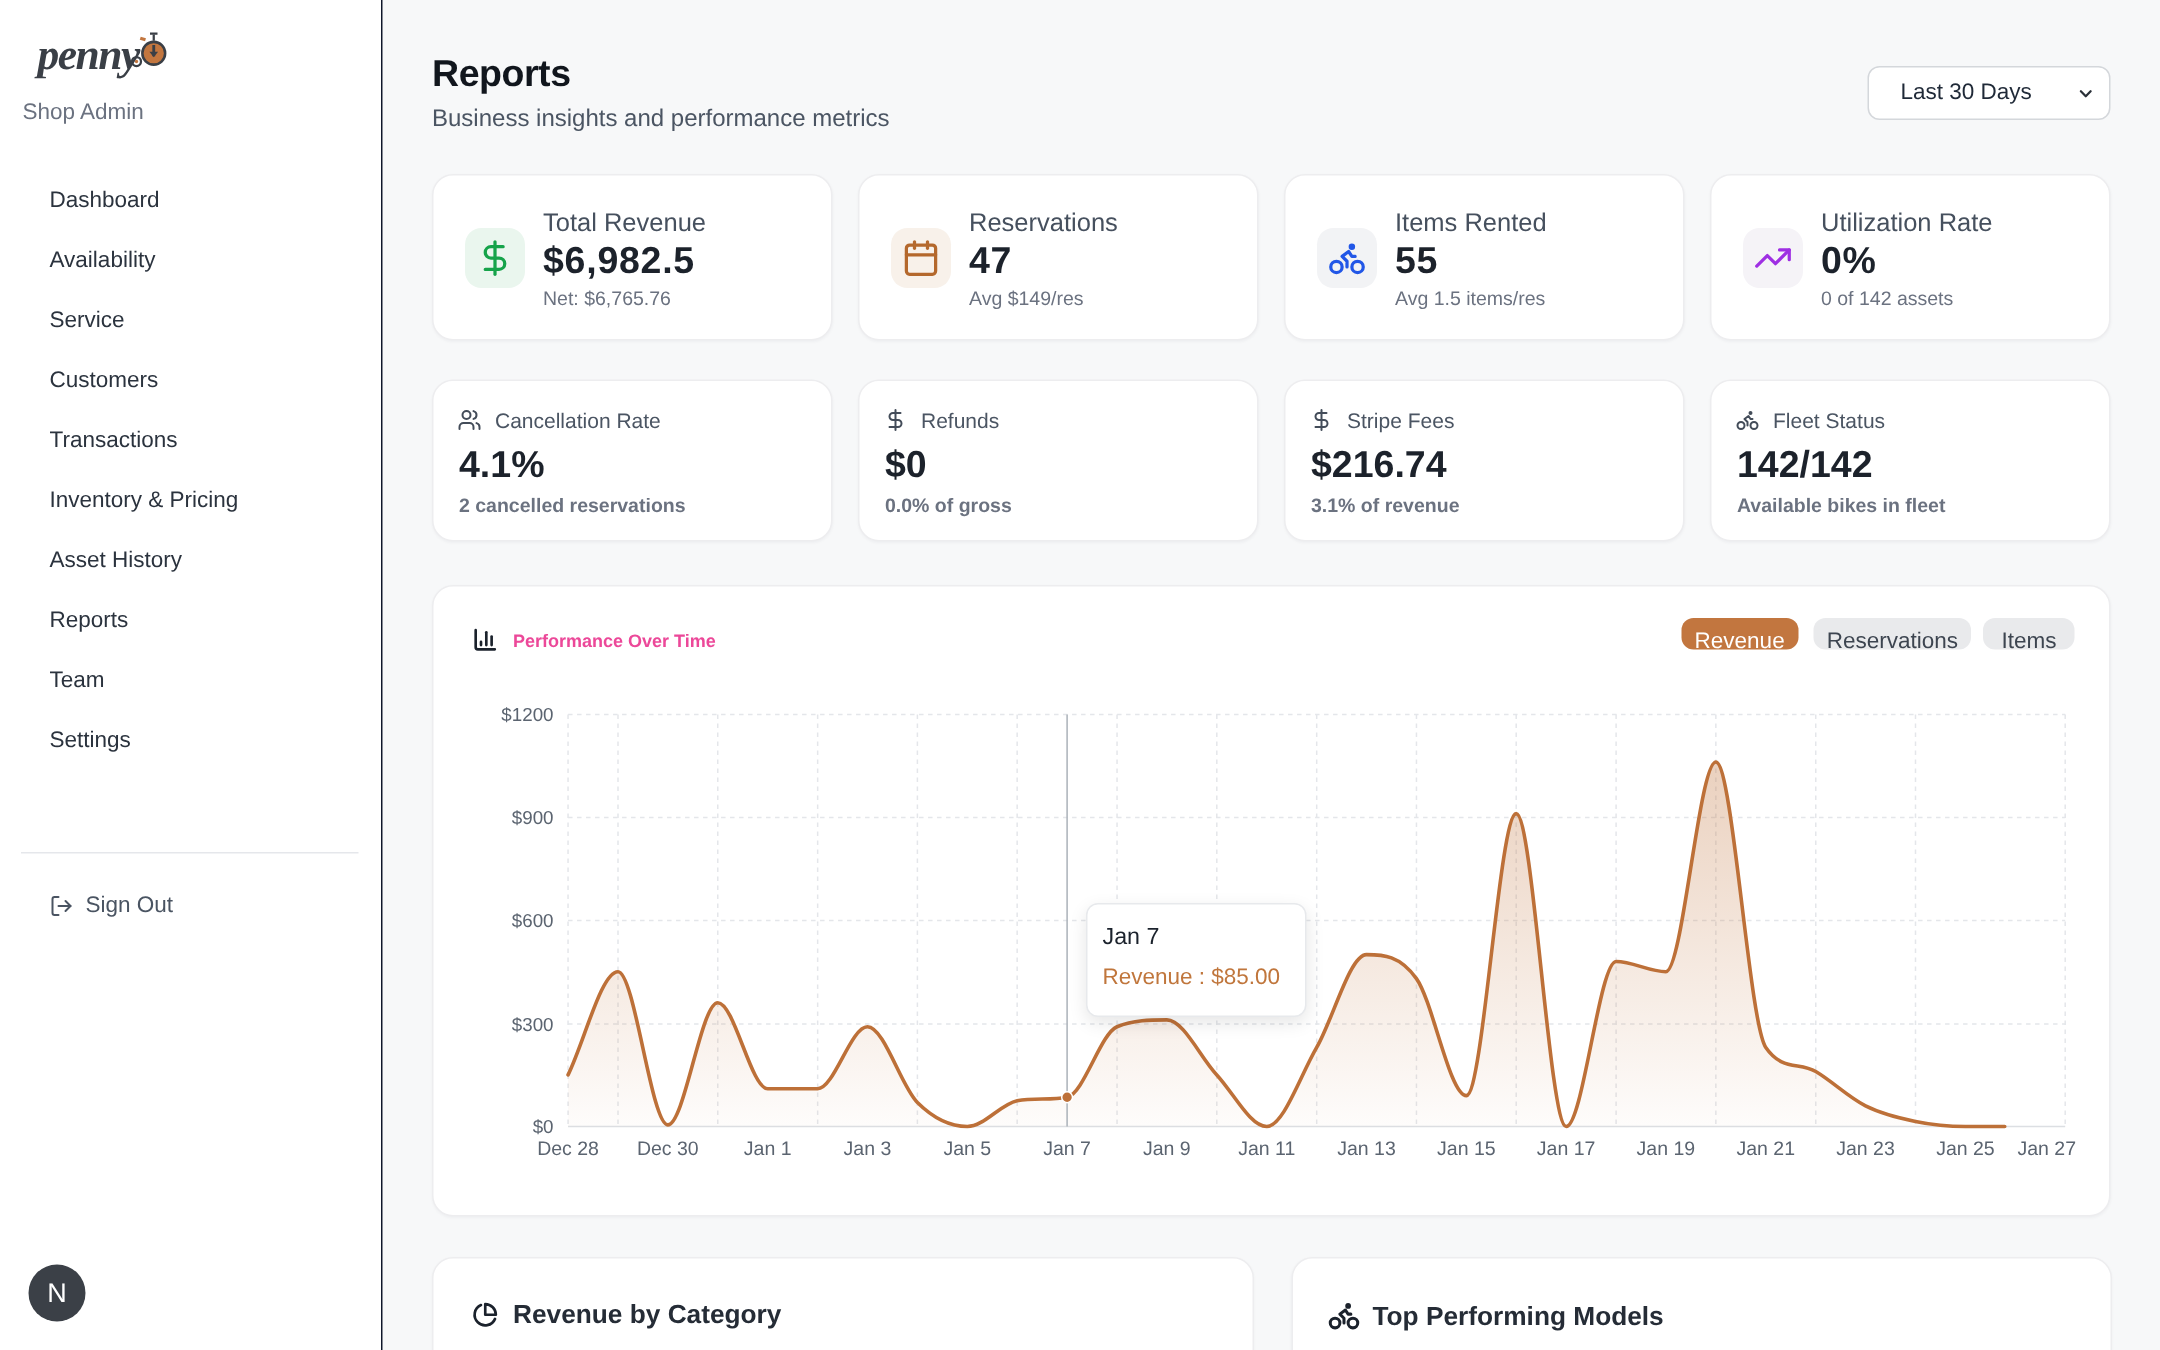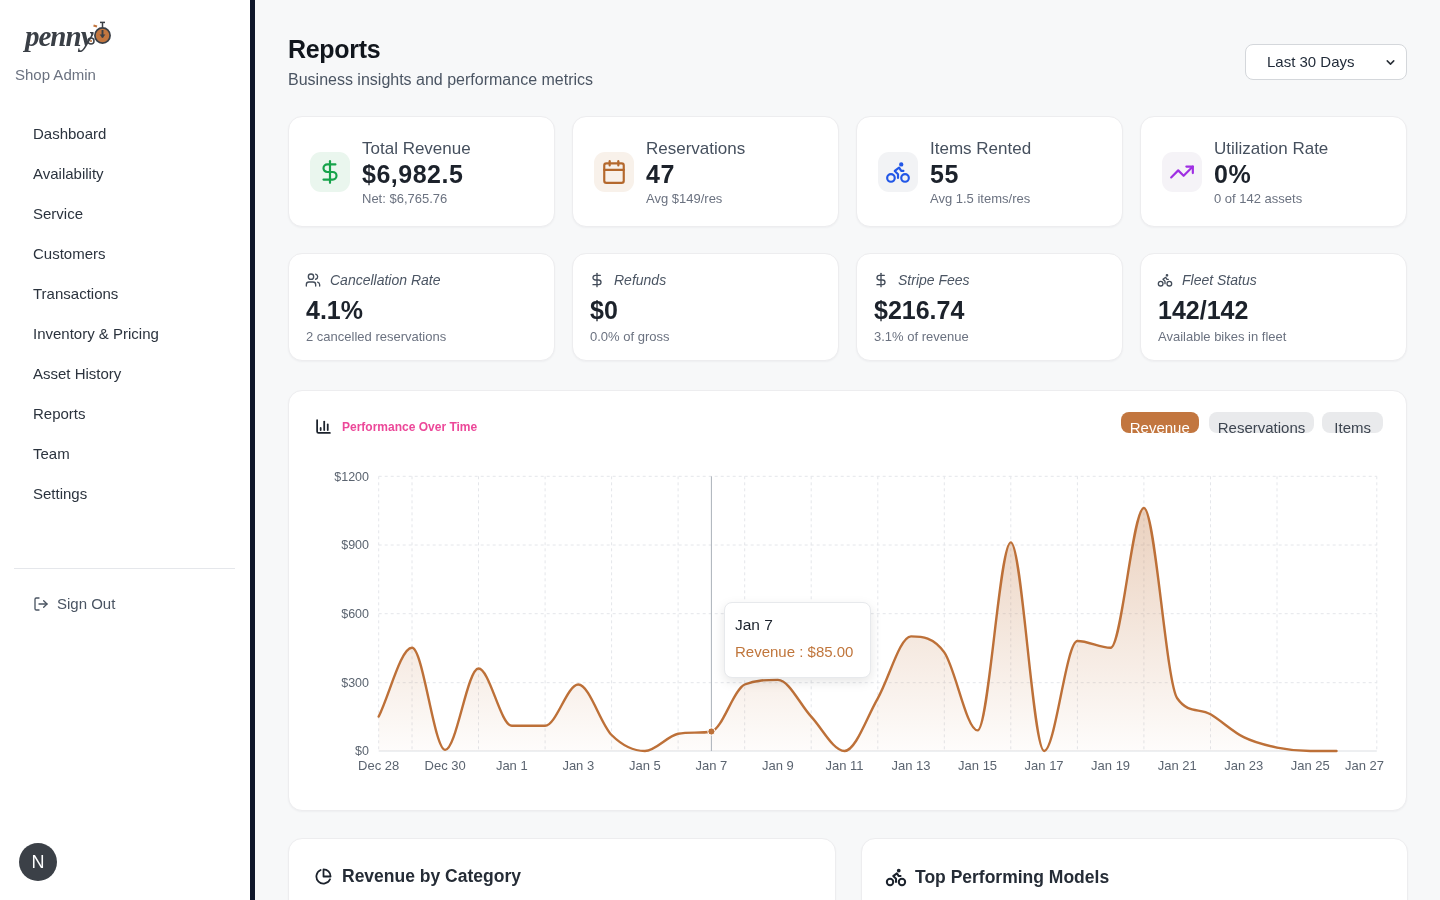--- a/index.html
+++ b/index.html
@@ -1,39 +1,39 @@
 <!DOCTYPE html>
 <html><head>
 <meta charset="utf-8">
 <style>
 * { margin:0; padding:0; box-sizing:border-box; }
 html,body { width:1440px; height:900px; overflow:hidden; font-family:"Liberation Sans", sans-serif; background:#f7f8f9; }
-.sidebar { position:fixed; left:0; top:0; width:255px; height:900px; background:#fff; border-right:5px solid #0f172a; }
+.sidebar { position:fixed; left:0; top:0; width:255px; height:900px; background:#fff; border-right:1px solid #0f172a; }
 .logo { position:absolute; left:22px; top:16px; }
 .shopadmin { position:absolute; left:15px; top:66px; font-size:15px; color:#6b7280; }
 .nav { position:absolute; left:0; top:114px; width:100%; }
 .nav a { display:block; height:40px; line-height:40px; padding-left:33px; font-size:15px; color:#2b333e; text-decoration:none; }
 .divider { position:absolute; left:14px; right:15px; top:568px; border-top:1px solid #e5e7eb; }
 .signout { position:absolute; left:33px; top:595px; font-size:15px; color:#4a5462; display:flex; align-items:center; gap:8px; }
 .avatar { position:absolute; left:19px; top:843px; width:38px; height:38px; border-radius:50%; background:#3b4047; color:#fff; font-size:18px; display:flex; align-items:center; justify-content:center; }
 .main { position:absolute; left:255px; top:0; width:1185px; height:900px; }
 h1.reports { position:absolute; left:33px; top:35px; font-size:25px; font-weight:bold; color:#11161d; letter-spacing:-0.3px; }
 .subtitle { position:absolute; left:33px; top:71px; font-size:16px; color:#4b5563; }
 .select { position:absolute; left:990px; top:44px; width:162px; height:36px; background:#fff; border:1px solid #d4d7db; border-radius:8px; font-size:15px; color:#1f2937; line-height:34px; padding-left:21px; }
 .select svg { position:absolute; right:9px; top:11px; }
 .card { position:absolute; background:#fff; border:1px solid #ededef; border-radius:14px; box-shadow:0 1px 2px rgba(16,24,40,.04); }
 .s1 { top:116px; width:267px; height:111px; }
 .s2 { top:253px; width:267px; height:108px; }
 .ico40 { position:absolute; left:21px; top:35px; width:40px; height:40px; border-radius:11px; display:flex; align-items:center; justify-content:center; }
 .slabel { position:absolute; left:73px; top:22px; font-size:17px; color:#46505e; }
 .sval { position:absolute; left:73px; top:42.5px; font-size:25px; font-weight:bold; color:#1c222b; letter-spacing:0.5px; }
 .ssub { position:absolute; left:73px; top:74px; font-size:13px; color:#6b7280; }
-.s2 .hdr { position:absolute; left:16px; top:18px; display:flex; gap:9px; font-size:14px; color:#4b5563;font-style:italic; }
+.s2 .hdr { position:absolute; left:16px; top:18px; display:flex; gap:9px; font-size:14px; color:#4b5563; }
 .s2 .sval2 { position:absolute; left:17px; top:42px; font-size:25px; font-weight:bold; color:#1c222b; letter-spacing:0px; }
-.s2 .ssub2 { position:absolute; left:17px; top:75px; font-size:13px; color:#6b7280; }
+.s2 .ssub2 { position:absolute; left:17px; top:75px; font-size:13px; color:#6b7280;font-weight:bold; }
 .chartcard { position:absolute; left:33px; top:390px; width:1119px; height:421px; background:#fff; border:1px solid #ededef; border-radius:14px; box-shadow:0 1px 2px rgba(16,24,40,.04); }
 .ctitle { position:absolute; left:26px; top:27px; display:flex; align-items:center; gap:10px; font-size:12px; font-weight:bold; color:#ec4899; }
 .btns { position:absolute; right:23px; top:21px; display:flex; gap:8px; }
 .btn { height:21px; line-height:31px; padding:0 9px; border-radius:8px; font-size:15px; background:#e9eaec; color:#3d4550; }
 .btn.active { background:#c2763f; color:#fff; margin-right:2px; }
 .tooltip { position:absolute; left:435px; top:211px; width:147px; height:76px; background:#fff; border:1px solid #e7e9ec; border-radius:8px; box-shadow:0 4px 12px rgba(0,0,0,.10); }
 .tooltip .d { position:absolute; left:10px; top:13px; font-size:15.5px; color:#1b222c; }
 .tooltip .v { position:absolute; left:10px; top:40px; font-size:15px; color:#c0763c; }
 .bcard { position:absolute; top:838px; height:120px; background:#fff; border:1px solid #ededef; border-radius:14px; box-shadow:0 1px 2px rgba(16,24,40,.04); }
 .btitle { position:absolute; left:26px; top:27px; display:flex; align-items:center; gap:10px; font-size:17.5px; font-weight:bold; color:#252c36; }

